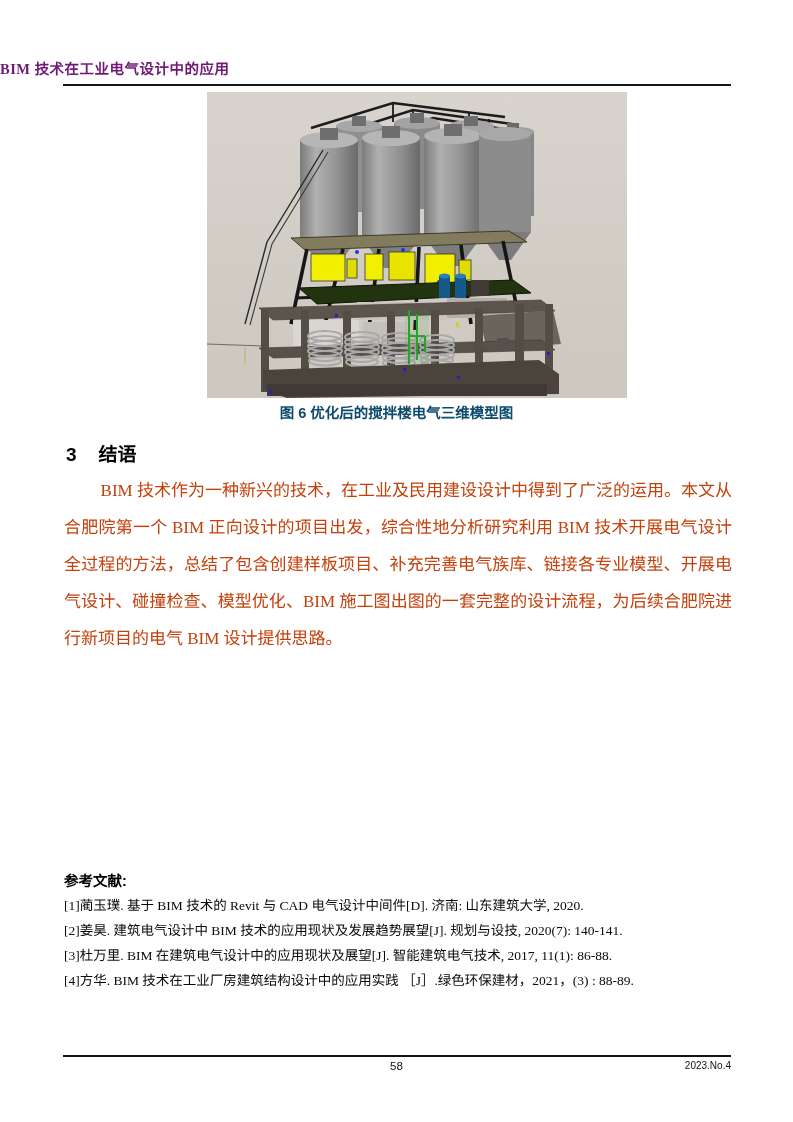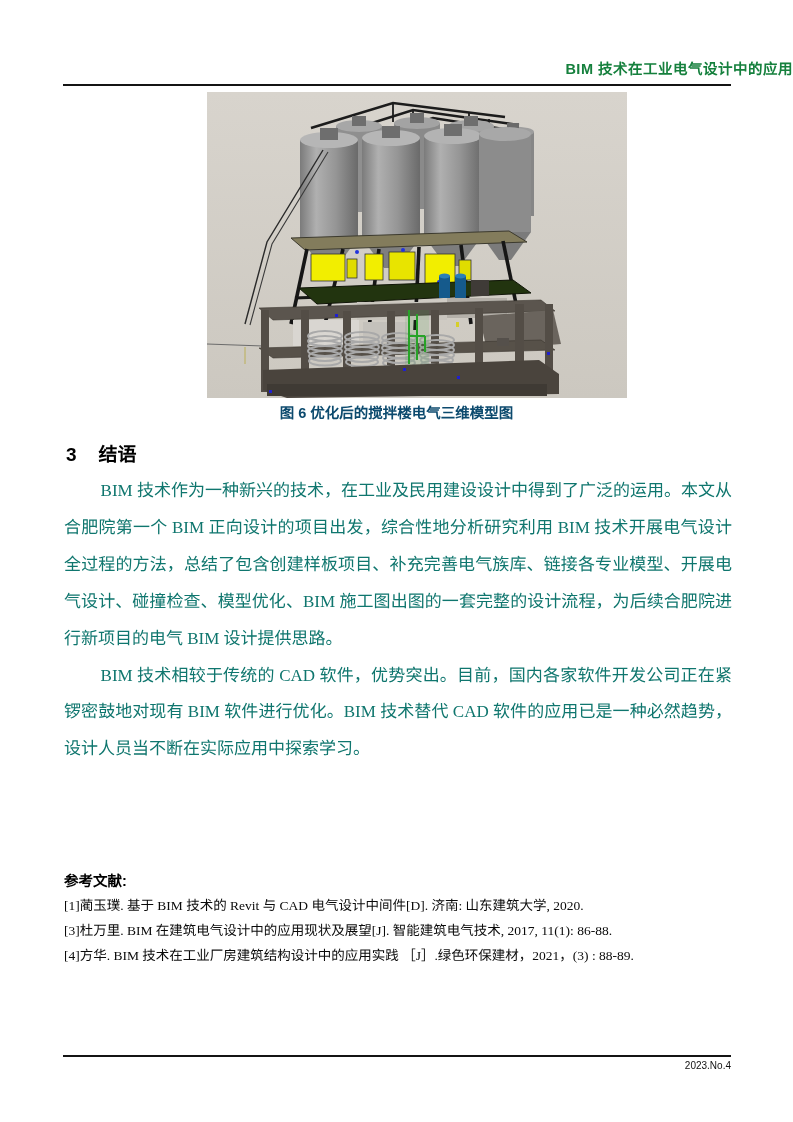--- a/index.html
+++ b/index.html
@@ -2,43 +2,43 @@
 <html lang="zh-CN"><head>
 <meta charset="utf-8">
 <style>
   html,body{margin:0;padding:0;background:#ffffff;}
   .page{
     position:relative;width:793px;height:1122px;background:#ffffff;
     font-family:"Liberation Serif","DejaVu Serif",serif;color:#000;
     overflow:hidden;margin:0 auto;
   }
   .header-title{
-    position:absolute;top:57px;left:0;right:0;text-align:right;
-    font-family:Liberation Sans, sans-serif;
-    font-size:14.5px;font-weight:600;letter-spacing:0.5px;color:#15803d;
+    position:absolute;top:57px;left:0;right:0;text-align:left;
+    font-family:Liberation Serif, serif;
+    font-size:14.5px;font-weight:600;letter-spacing:0.5px;color:#701a75;
   }
   .rule{position:absolute;left:63px;width:668px;height:2px;background:#141414;}
   .rule.header{top:84px;}
   .rule.footer{top:1055px;}
   .figure-wrap{position:absolute;left:207px;top:92px;width:420px;height:306px;}
   .figure-wrap svg{display:block;width:420px;height:306px;}
   .figure-caption{
     position:absolute;top:401px;left:0;right:0;text-align:center;
     font-family:"Liberation Sans","DejaVu Sans",sans-serif;
     font-weight:bold;font-size:14.5px;color:#0c4a6e;
   }
   .section-heading{
     position:absolute;top:439px;left:66px;
     font-family:"Liberation Sans","DejaVu Sans",sans-serif;
     font-size:19px;font-weight:bold;color:#000;
   }
   .section-heading .num{margin-right:22px;}
   .bodytext{
     position:absolute;top:473px;left:64px;width:668px;
-    font-size:17px;line-height:36.9px;text-align:justify;color:#0f766e;
+    font-size:17px;line-height:36.9px;text-align:justify;color:#c2410c;
   }
   .bodytext p{margin:0;text-indent:2.15em;}
   .refs-heading{
     position:absolute;top:869px;left:64px;
     font-family:"Liberation Sans","DejaVu Sans",sans-serif;
     font-weight:bold;font-size:14.5px;color:#000;
   }
   .refs{
     position:absolute;top:893px;left:64px;width:672px;
     font-size:13.5px;line-height:25px;color:#0a0a0a;
@@ -262,26 +262,27 @@
   </div>
 
   <div class="figure-caption">图 6 优化后的搅拌楼电气三维模型图</div>
 
   <div class="section-heading">
     <span class="num">3</span><span>结语</span>
   </div>
 
   <div class="bodytext">
     <p>BIM 技术作为一种新兴的技术，在工业及民用建设设计中得到了广泛的运用。本文从合肥院第一个 BIM 正向设计的项目出发，综合性地分析研究利用 BIM 技术开展电气设计全过程的方法，总结了包含创建样板项目、补充完善电气族库、链接各专业模型、开展电气设计、碰撞检查、模型优化、BIM 施工图出图的一套完整的设计流程，为后续合肥院进行新项目的电气 BIM 设计提供思路。</p>
-    <p>BIM 技术相较于传统的 CAD 软件，优势突出。目前，国内各家软件开发公司正在紧锣密鼓地对现有 BIM 软件进行优化。BIM 技术替代 CAD 软件的应用已是一种必然趋势，设计人员当不断在实际应用中探索学习。</p>
   </div>
 
   <div class="refs-heading">参考文献:</div>
   <div class="refs">
     <div class="ref">[1]蔺玉璞. 基于 BIM 技术的 Revit 与 CAD 电气设计中间件[D]. 济南: 山东建筑大学, 2020.</div>
+    <div class="ref">[2]姜昊. 建筑电气设计中 BIM 技术的应用现状及发展趋势展望[J]. 规划与设技, 2020(7): 140-141.</div>
     <div class="ref">[3]杜万里. BIM 在建筑电气设计中的应用现状及展望[J]. 智能建筑电气技术, 2017, 11(1): 86-88.</div>
     <div class="ref">[4]方华.  BIM 技术在工业厂房建筑结构设计中的应用实践 ［J］.绿色环保建材，2021，(3) : 88-89.</div>
   </div>
 
   <div class="rule footer"></div>
+  <div class="footer-pagenum">58</div>
   <div class="footer-issue">2023.No.4</div>
 
 </div>
 
 </body></html>

